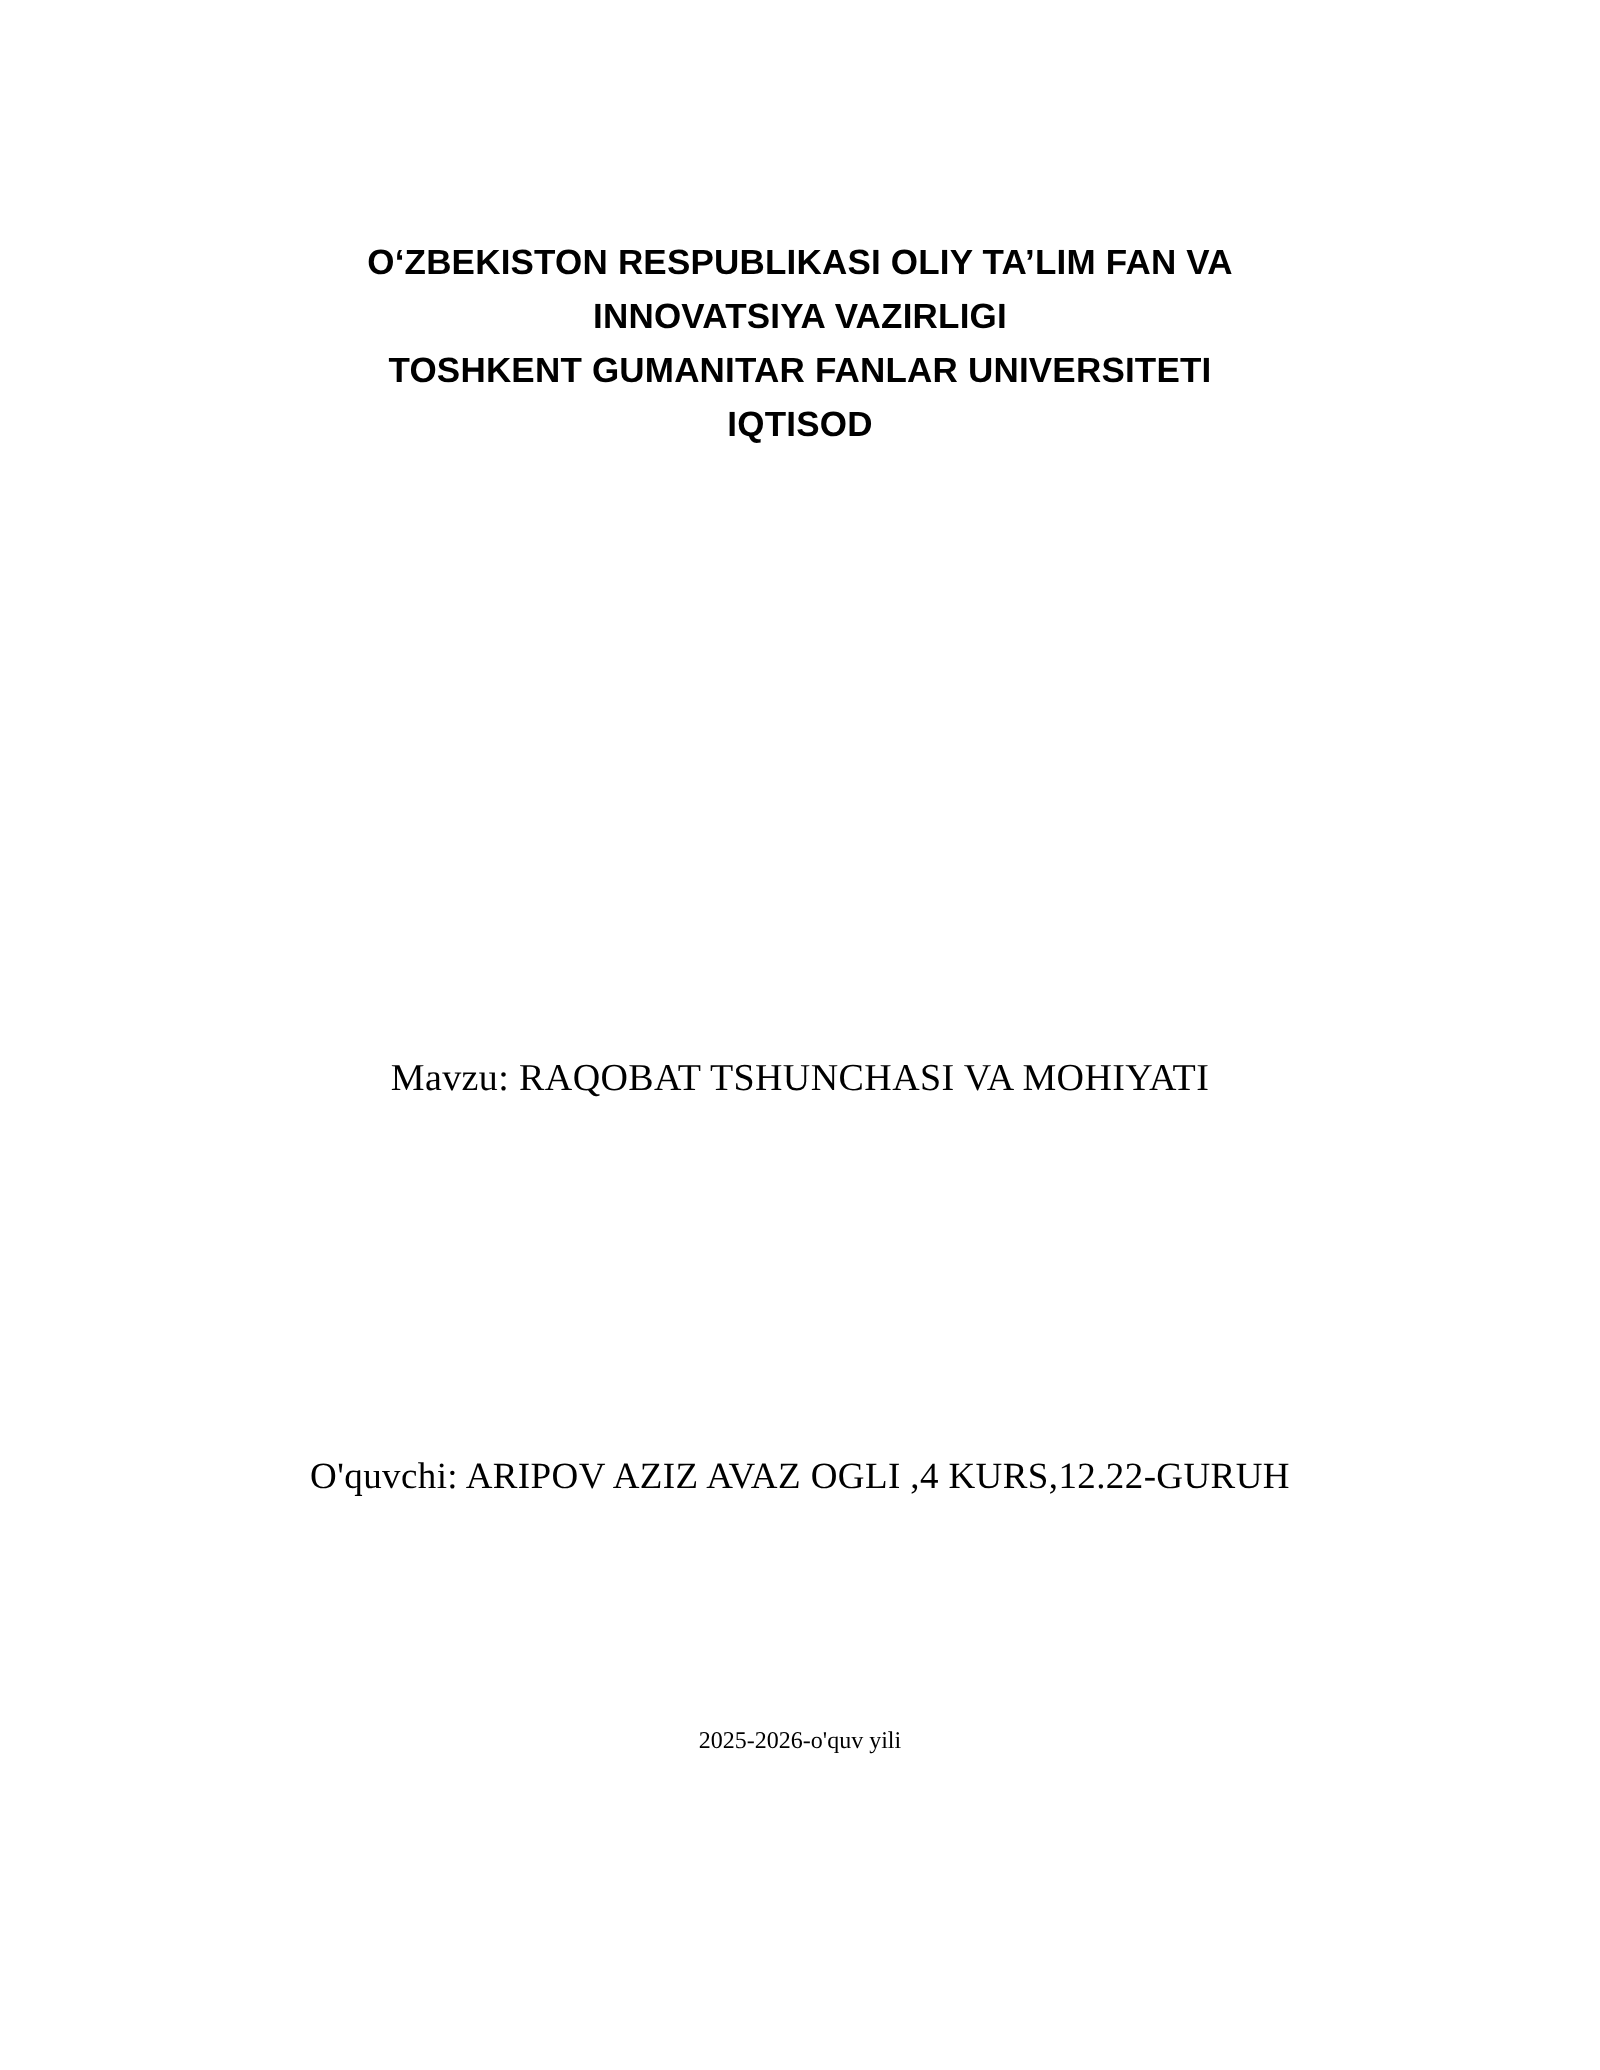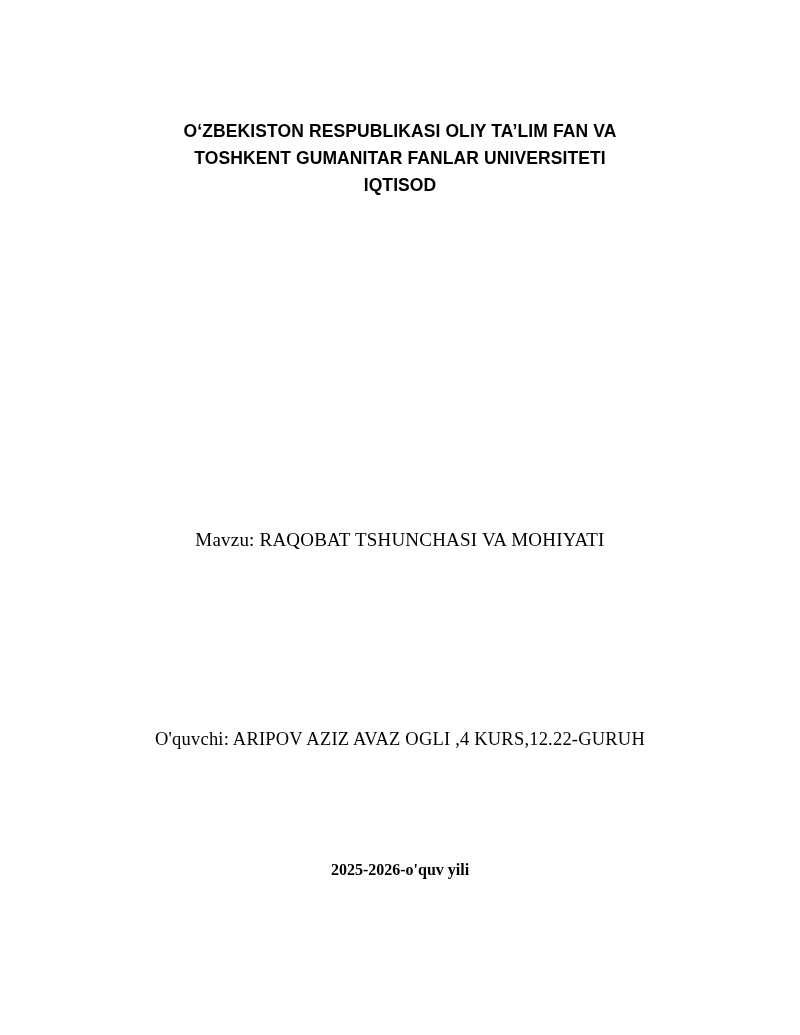--- a/index.html
+++ b/index.html
@@ -79,32 +79,33 @@
   }
   .year-block {
     position: absolute;
     top: 862px;
     left: 0;
     width: 800px;
     text-align: center;
   }
   .year-line {
     font-family: "Liberation Serif", serif;
-    font-weight: bold;
-    font-size: 16px;
+    font-weight: normal;
+    font-size: 12px;
     line-height: 16px;
   }
 </style>
 </head>
 <body>
 
 <div class="page">
 
   <div class="header-block">
     <div class="header-line">O‘ZBEKISTON RESPUBLIKASI OLIY TA’LIM FAN VA</div>
+    <div class="header-line">INNOVATSIYA VAZIRLIGI</div>
     <div class="header-line">TOSHKENT GUMANITAR FANLAR UNIVERSITETI</div>
     <div class="header-line">IQTISOD</div>
   </div>
 
 
   <div class="subject-block">
     <div class="subject-line">Mavzu: RAQOBAT TSHUNCHASI VA MOHIYATI</div>
   </div>
 
   <div class="student-block">

